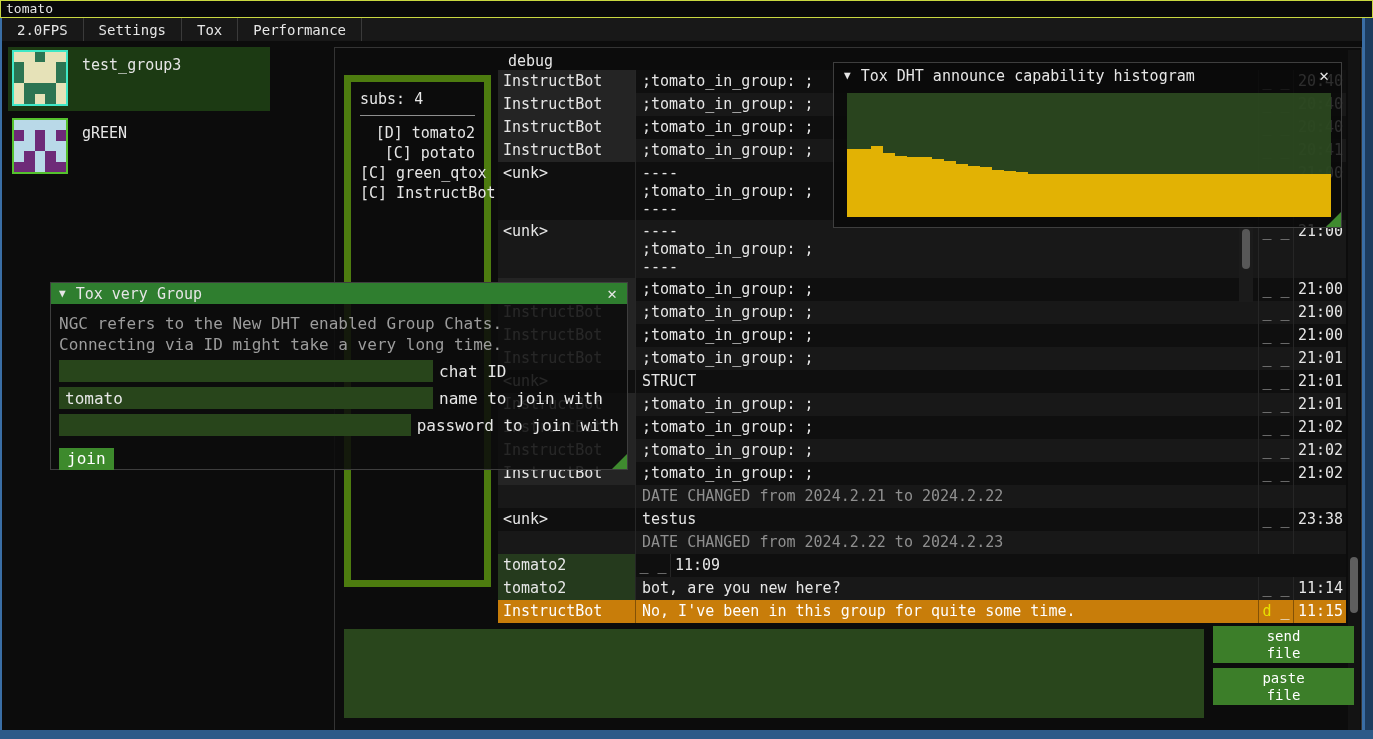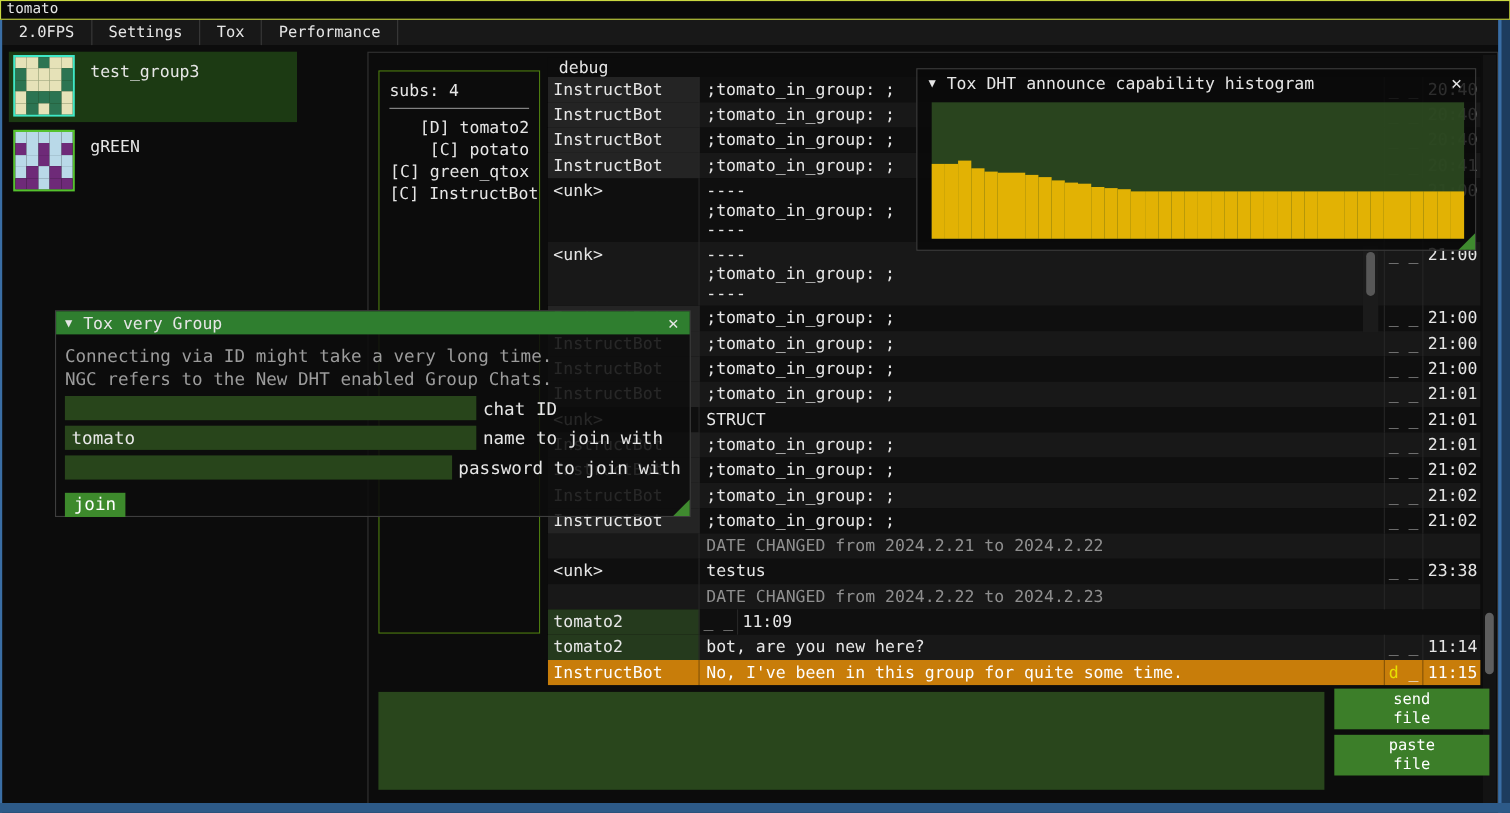--- a/index.html
+++ b/index.html
@@ -25,22 +25,22 @@
   .group-item{ position:absolute; left:8px; width:262px; display:flex; cursor:pointer; }
   .group-item.g0{ top:47px; height:64px; background:#1c3a13; }
   .group-item.g1{ top:115px; height:58px; }
   .avatar{ width:56px; height:56px; border:2px solid #fff; margin:3px 0 0 4px;
     display:grid; grid-template-columns:repeat(5,1fr); grid-template-rows:repeat(5,1fr); }
   .group-label{ margin:9px 0 0 14px; font-size:15px; }
 
   
   .main-window{ position:absolute; left:334px; top:47px; width:1028px; height:684px;
     border:1px solid #343434; background:#0c0c0c; }
-  .subs-panel{ position:absolute; left:9px; top:16px; width:147px; height:512px;
-    border:1px solid #4d7c0f; padding:8px 9px; }
+  .subs-panel{ position:absolute; left:9px; top:27px; width:147px; height:512px;
+    border:7px solid #4d7c0f; padding:8px 9px; }
   .subs-sep{ border-top:1px solid #8f8f8f; margin:7px 0 7px 0; }
   .sub-item{ line-height:20px; white-space:nowrap;text-align:right; }
 
   .tabbar{ position:absolute; left:163px; top:4px; width:848px; height:18px; background:#0c0c0c; z-index:2;
     line-height:18px; }
   .tab{ display:inline-block; padding:0 10px; cursor:pointer; }
 
   .msg-table{ position:absolute; left:163px; top:22px; width:848px; overflow:hidden; }
   .crow{ display:flex; min-height:23px; }
   .row-a{ background:#0f0f0f; } .row-b{ background:#181818; }
@@ -391,22 +391,22 @@
     <div class="grip"></div>
   </div>
 
   <div class="fwin join-window">
     <div class="join-titlebar">
       <span class="collapse-tri">▼</span>
       <span>Tox very Group</span>
       <span class="win-close">✕</span>
     </div>
     <div class="join-body">
+      <div class="join-desc">NGC refers to the New DHT enabled Group Chats.</div>
       <div class="join-desc">Connecting via ID might take a very long time.</div>
-      <div class="join-desc">NGC refers to the New DHT enabled Group Chats.</div>
       <div class="field-row">
         <input class="field-input" value="" style="">
         <span class="field-label">chat ID</span>
       </div>
       <div class="field-row">
         <input class="field-input" value="tomato" style="">
         <span class="field-label">name to join with</span>
       </div>
       <div class="field-row">
         <input class="field-input" value="" style="">

